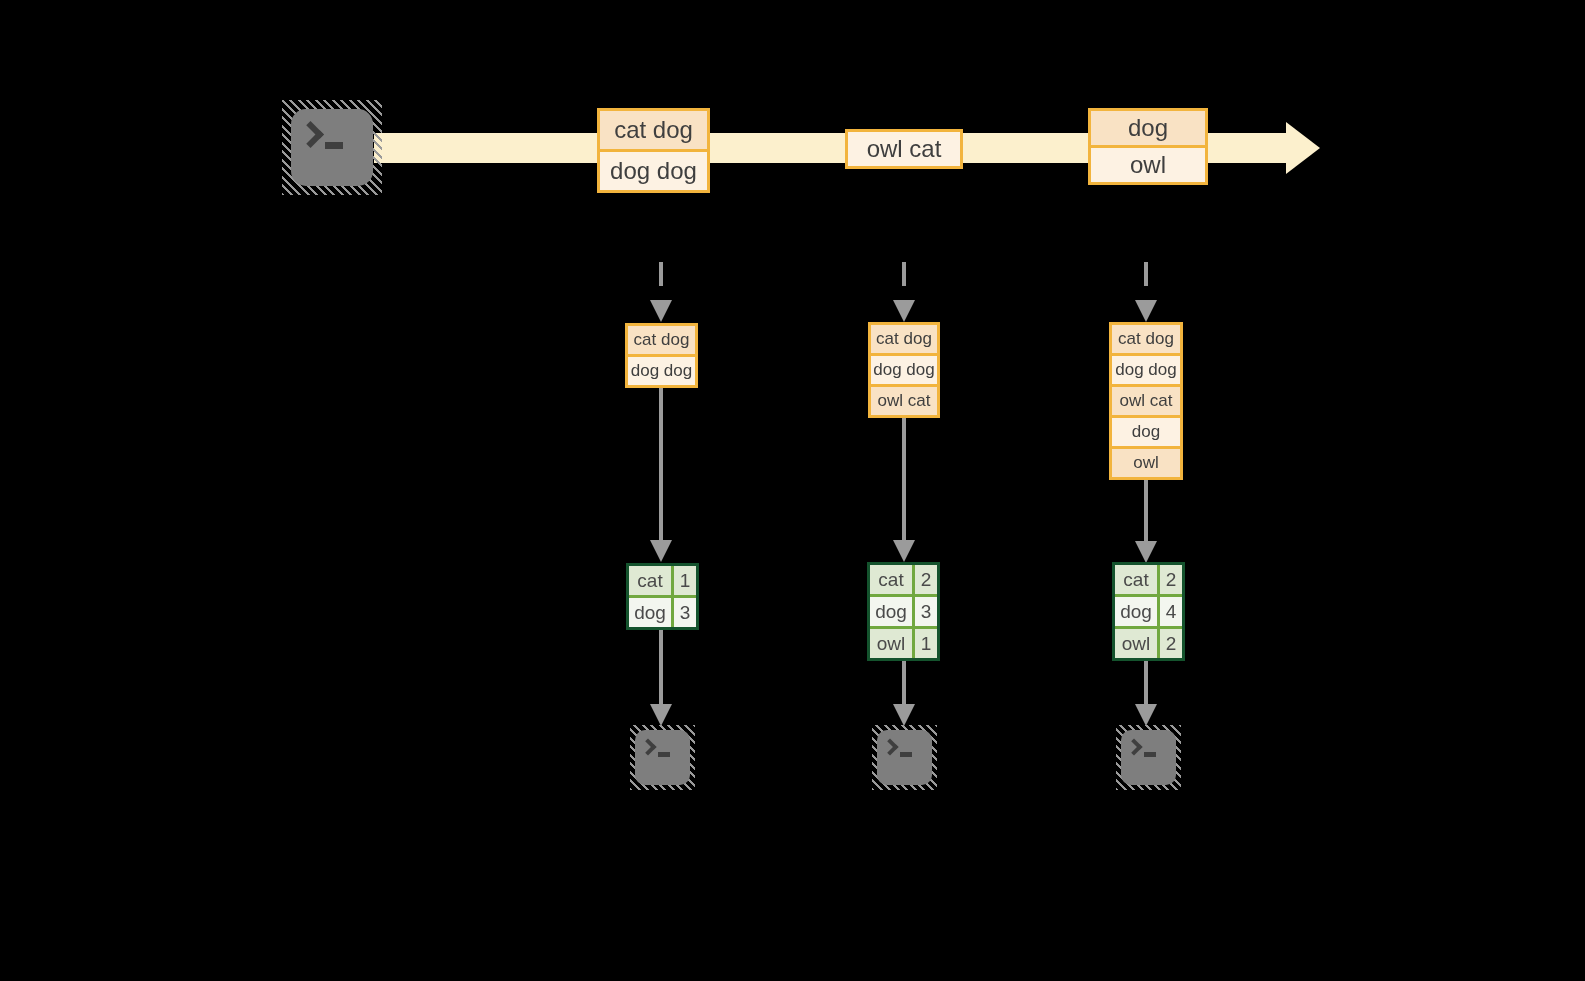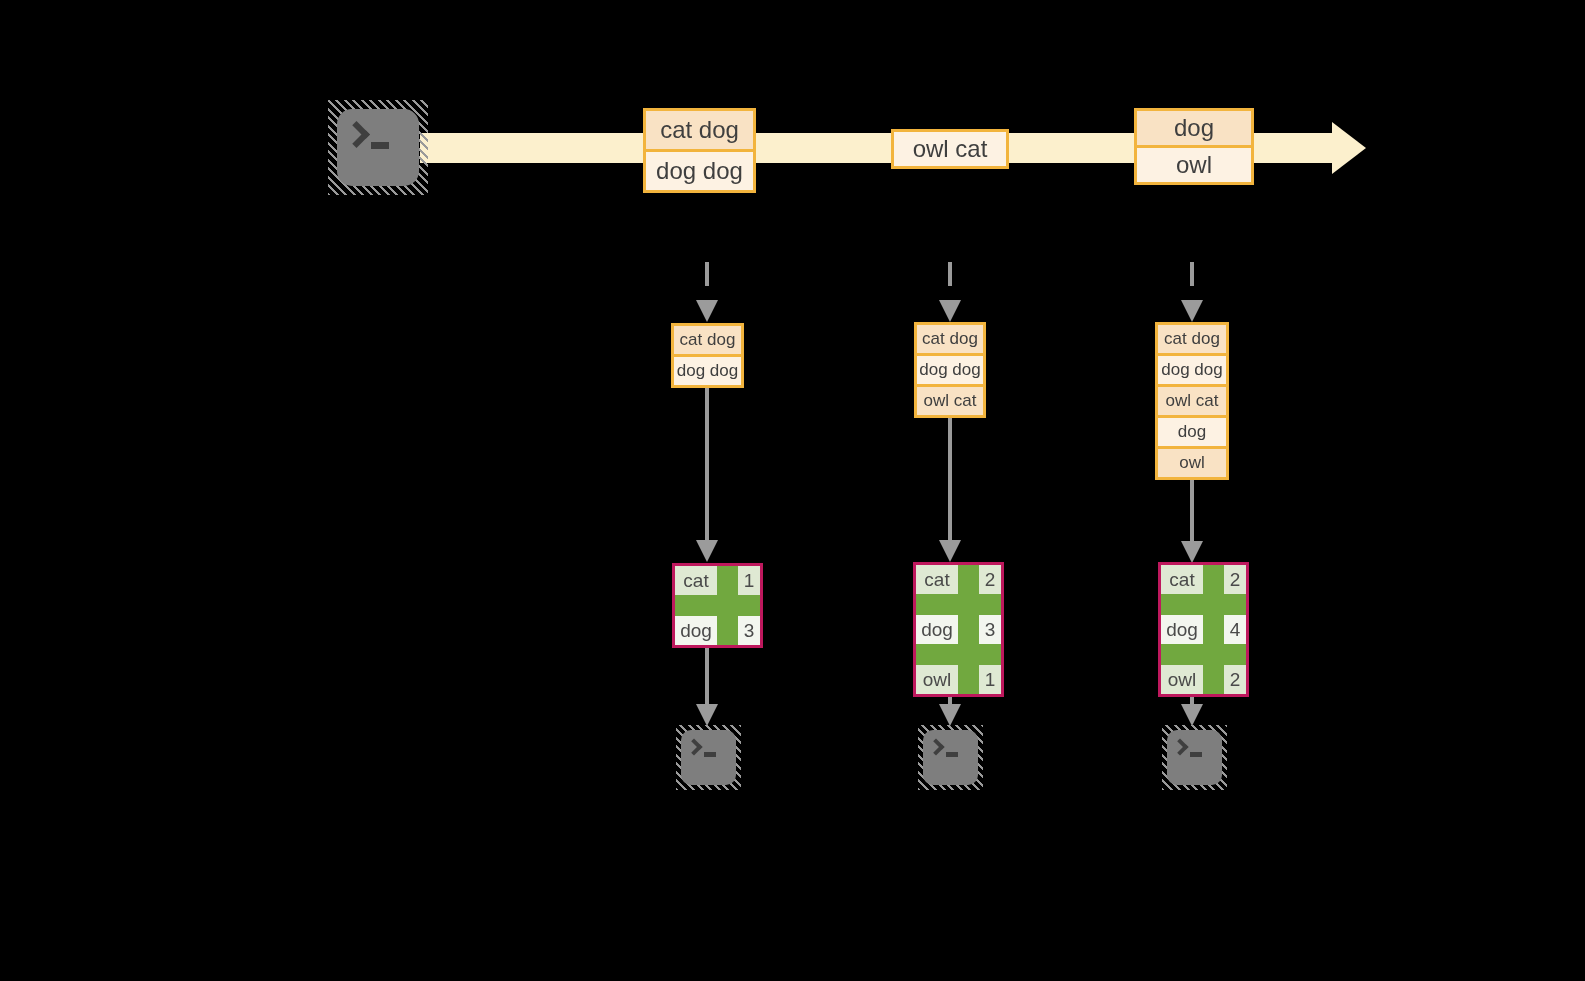--- a/index.html
+++ b/index.html
@@ -1,17 +1,17 @@
 <!DOCTYPE html>
 <html><head>
 <meta charset="utf-8">
 <style>
   html,body{margin:0;padding:0;background:#000;}
   #canvas{position:relative;width:1426px;height:981px;background:#000;overflow:hidden;
-          font-family:"Liberation Sans","DejaVu Sans",sans-serif;margin-left:46px;}
+          font-family:"Liberation Sans","DejaVu Sans",sans-serif;}
 
   
   .term{position:absolute;z-index:4;
         background:repeating-linear-gradient(45deg,#9a9a9a 0 2px,transparent 2px 6px);}
   .term-inner{position:absolute;background:#7e7e7e;}
   .term-big .term-inner{inset:9px;border-radius:15px;}
   .term-small .term-inner{inset:5px;border-radius:10px;}
   .chev{position:absolute;border-style:solid;border-color:#3f3f3f;
         border-width:6px 6px 0 0;width:13px;height:13px;transform:rotate(45deg);}
   .uscore{position:absolute;background:#3f3f3f;}
@@ -30,22 +30,22 @@
   .ebox{position:absolute;z-index:5;display:grid;gap:3px;
         background:#f2b43d;border:3px solid #f2b43d;box-sizing:border-box;}
   .ecell{display:flex;align-items:center;justify-content:center;color:#3f3f3f;}
   .ecell.dark{background:#f9e2c4;}
   .ecell.light{background:#fdf2e3;}
   .stream-cell{height:38px;font-size:24px;}
   .stream-cell-s{height:34px;font-size:24px;}
   .state-cell{height:28px;font-size:17px;}
 
   
-  .gtable{position:absolute;z-index:5;display:grid;grid-template-columns:42px 22px;gap:21px;
-          background:#71a83f;border:3px solid #be185d;box-sizing:border-box;}
+  .gtable{position:absolute;z-index:5;display:grid;grid-template-columns:42px 22px;gap:3px;
+          background:#71a83f;border:3px solid #14532d;box-sizing:border-box;}
   .gcell{height:29px;display:flex;align-items:center;justify-content:center;
          font-size:19px;color:#4a4a4a;}
   .gcell.dark{background:#dfe9d3;}
   .gcell.light{background:#f3f6ef;}
 
   
   .aline{position:absolute;width:4px;background:#9b9b9b;z-index:3;}
   .ahead{position:absolute;width:0;height:0;z-index:3;
          border-left:11px solid transparent;border-right:11px solid transparent;
          border-top:22px solid #9b9b9b;}

